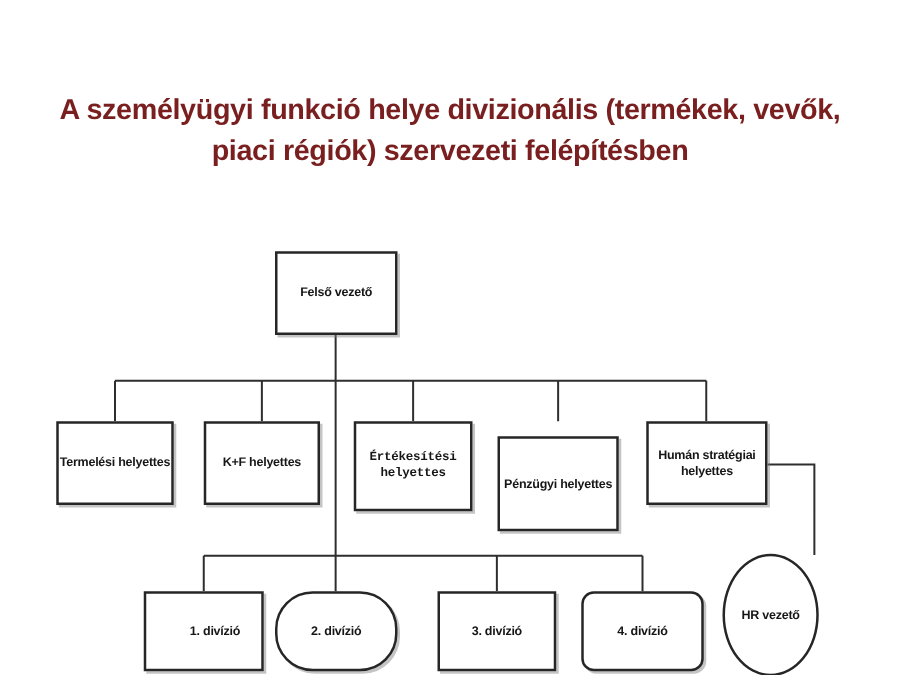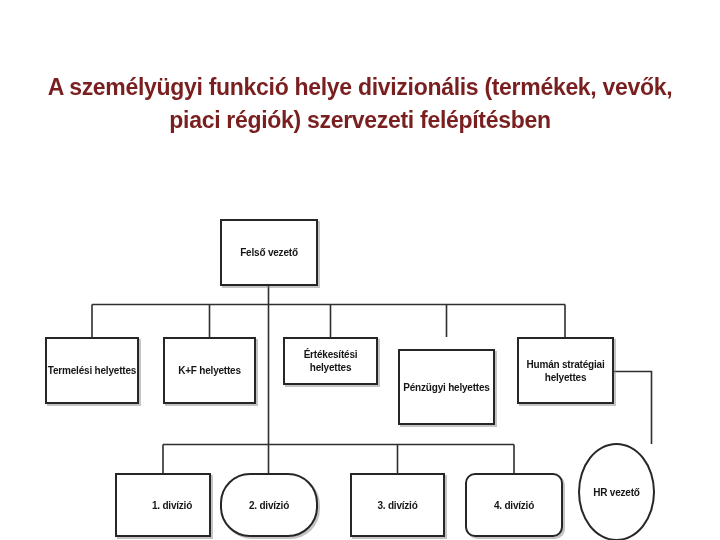--- a/index.html
+++ b/index.html
@@ -20,24 +20,24 @@
   
   .node{
     position:absolute;box-sizing:border-box;background:#ffffff;
     display:flex;flex-direction:column;align-items:center;justify-content:center;
     font-weight:700;font-size:10px;line-height:13px;color:#161616;
     text-align:center;letter-spacing:-0.2px;
   }
   .box{border:2px solid #262626;box-shadow:2px 2px 0 rgba(125,125,125,0.45);}
   .nowrap span{white-space:nowrap;}
   .node span{display:block;}
-  #n-felso      {left:220px;top:178px;width:98px;height:67px;}
+  #n-felso      {left:220px;top:160px;width:98px;height:67px;}
   #n-termelesi  {left:45px; top:296px;width:94px;height:67px;}
   #n-kf         {left:163px;top:296px;width:93px;height:67px;}
-  #n-ertekesitesi{left:283px;top:296px;width:95px;height:48px;}
+  #n-ertekesitesi{left:283px;top:296px;width:95px;height:72px;font-family:Liberation Mono, monospace;}
   #n-penzugyi   {left:398px;top:308px;width:97px;height:76px;}
   #n-human      {left:517px;top:296px;width:97px;height:67px;}
   #n-div1{left:115px;top:432px;width:96px;height:64px;padding-left:18px;}
   #n-div2{left:220px;top:432px;width:98px;height:64px;border-radius:30px;}
   #n-div3{left:350px;top:432px;width:95px;height:64px;text-align:center;}
   #n-div4{left:465px;top:432px;width:98px;height:64px;border-radius:10px;}
   #n-hr{
     left:578px;top:402px;width:77px;height:98px;
     border:2px solid #262626;border-radius:50%;box-shadow:none;
   }

